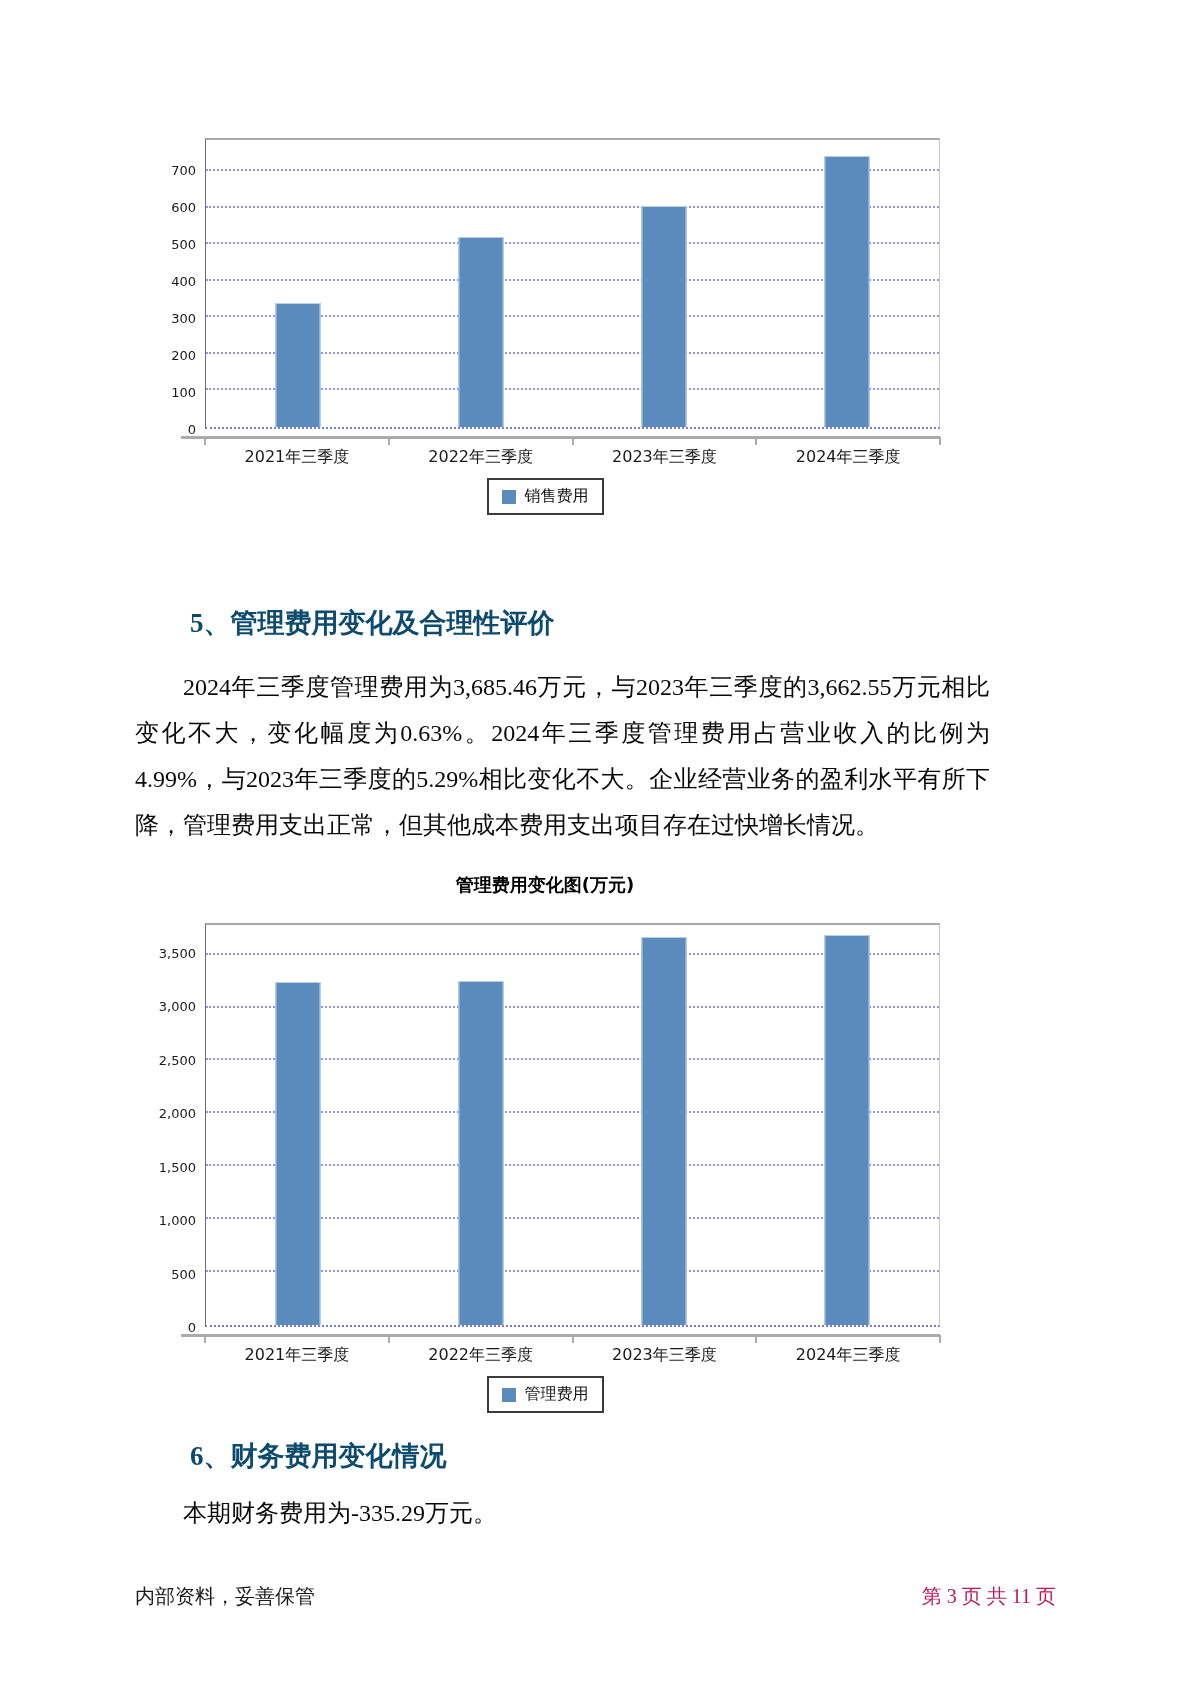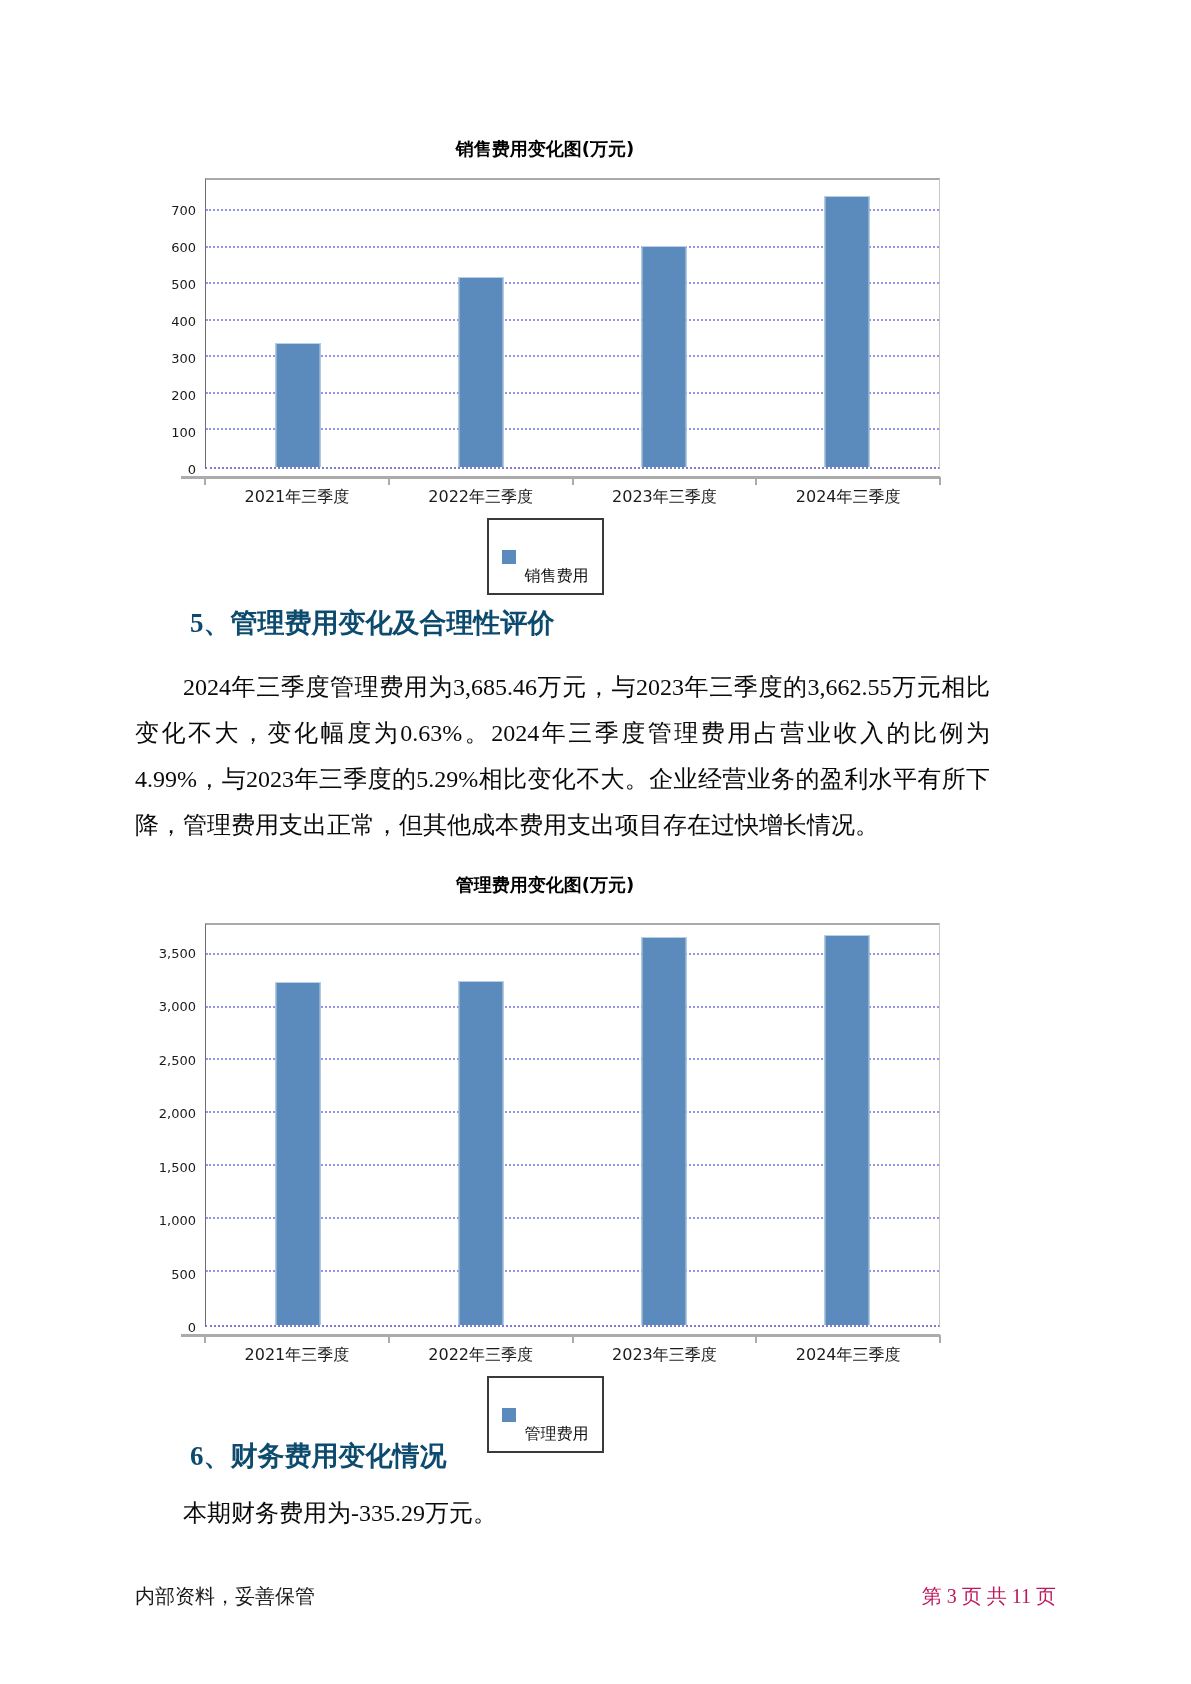--- a/index.html
+++ b/index.html
@@ -59,21 +59,21 @@
     font-size:16px;color:#1a1a1a;white-space:nowrap;
   }
   .legend-row{text-align:center;margin-top:10px;}
   .legend{
     display:inline-flex;align-items:center;gap:9px;
     border:2px solid #3a3a3a;background:#fff;padding:6px 13px;
   }
   .swatch{width:14px;height:14px;display:inline-block;}
   .legend-label{
     font-family:"DejaVu Sans","Liberation Sans",sans-serif;
-    font-size:16px;color:#111;margin-top:40px;
+    font-size:16px;color:#111;
   }
 
   
   .sec-heading{
     position:absolute;left:190px;
     font-family:Liberation Serif, serif;
     font-weight:bold;font-size:27px;color:#0c4a6e;white-space:nowrap;
   }
   #heading-5{top:583px;}
   #heading-6{top:1416px;}
@@ -88,21 +88,20 @@
   
   .footer-left{position:absolute;left:135px;top:1583px;font-size:20px;color:#1a1a1a;}
   .footer-right{position:absolute;right:135px;top:1583px;font-size:20px;color:#be185d;}
 </style>
 </head>
 <body>
 
 <div class="page">
 
   <section class="chart" id="chart-0">
-    <div class="chart-title">销售费用变化图(万元)</div>
     <div class="plot-row">
       <div class="y-axis">
           <div class="ytick" style="bottom: 0%;">0</div>
           <div class="ytick" style="bottom: 12.7389%;">100</div>
           <div class="ytick" style="bottom: 25.4777%;">200</div>
           <div class="ytick" style="bottom: 38.2166%;">300</div>
           <div class="ytick" style="bottom: 50.9554%;">400</div>
           <div class="ytick" style="bottom: 63.6943%;">500</div>
           <div class="ytick" style="bottom: 76.4331%;">600</div>
           <div class="ytick" style="bottom: 89.172%; margin-left: 35px;">700</div>

